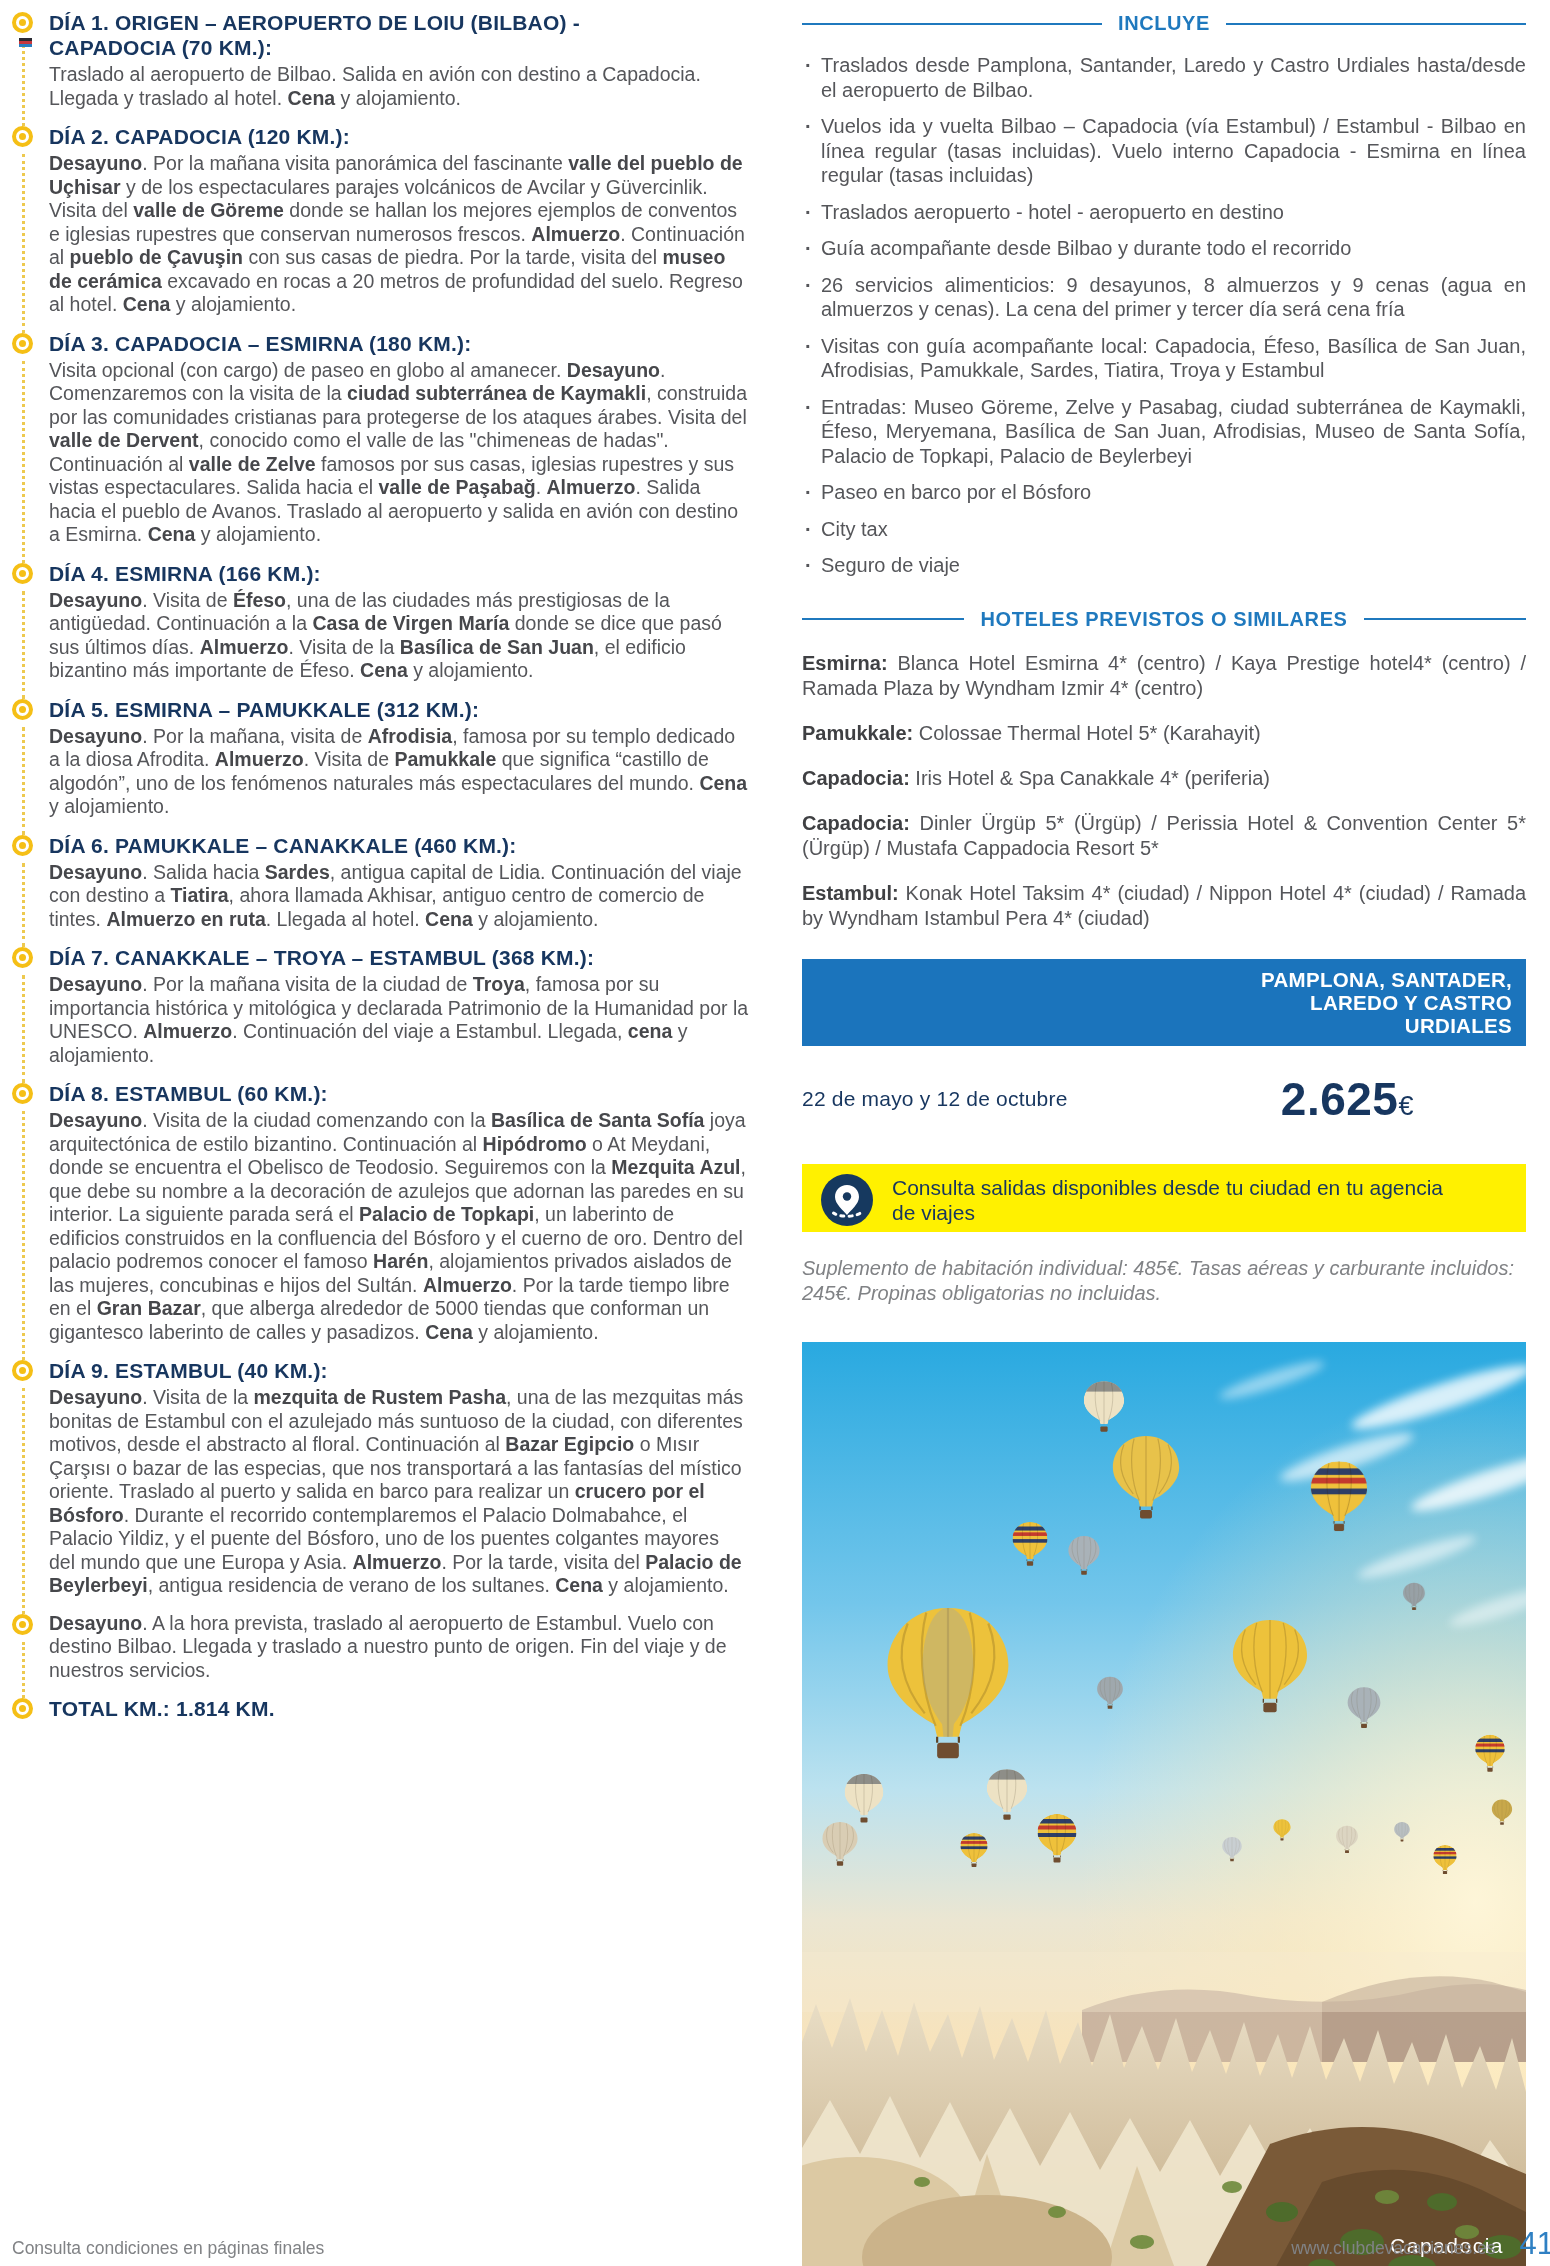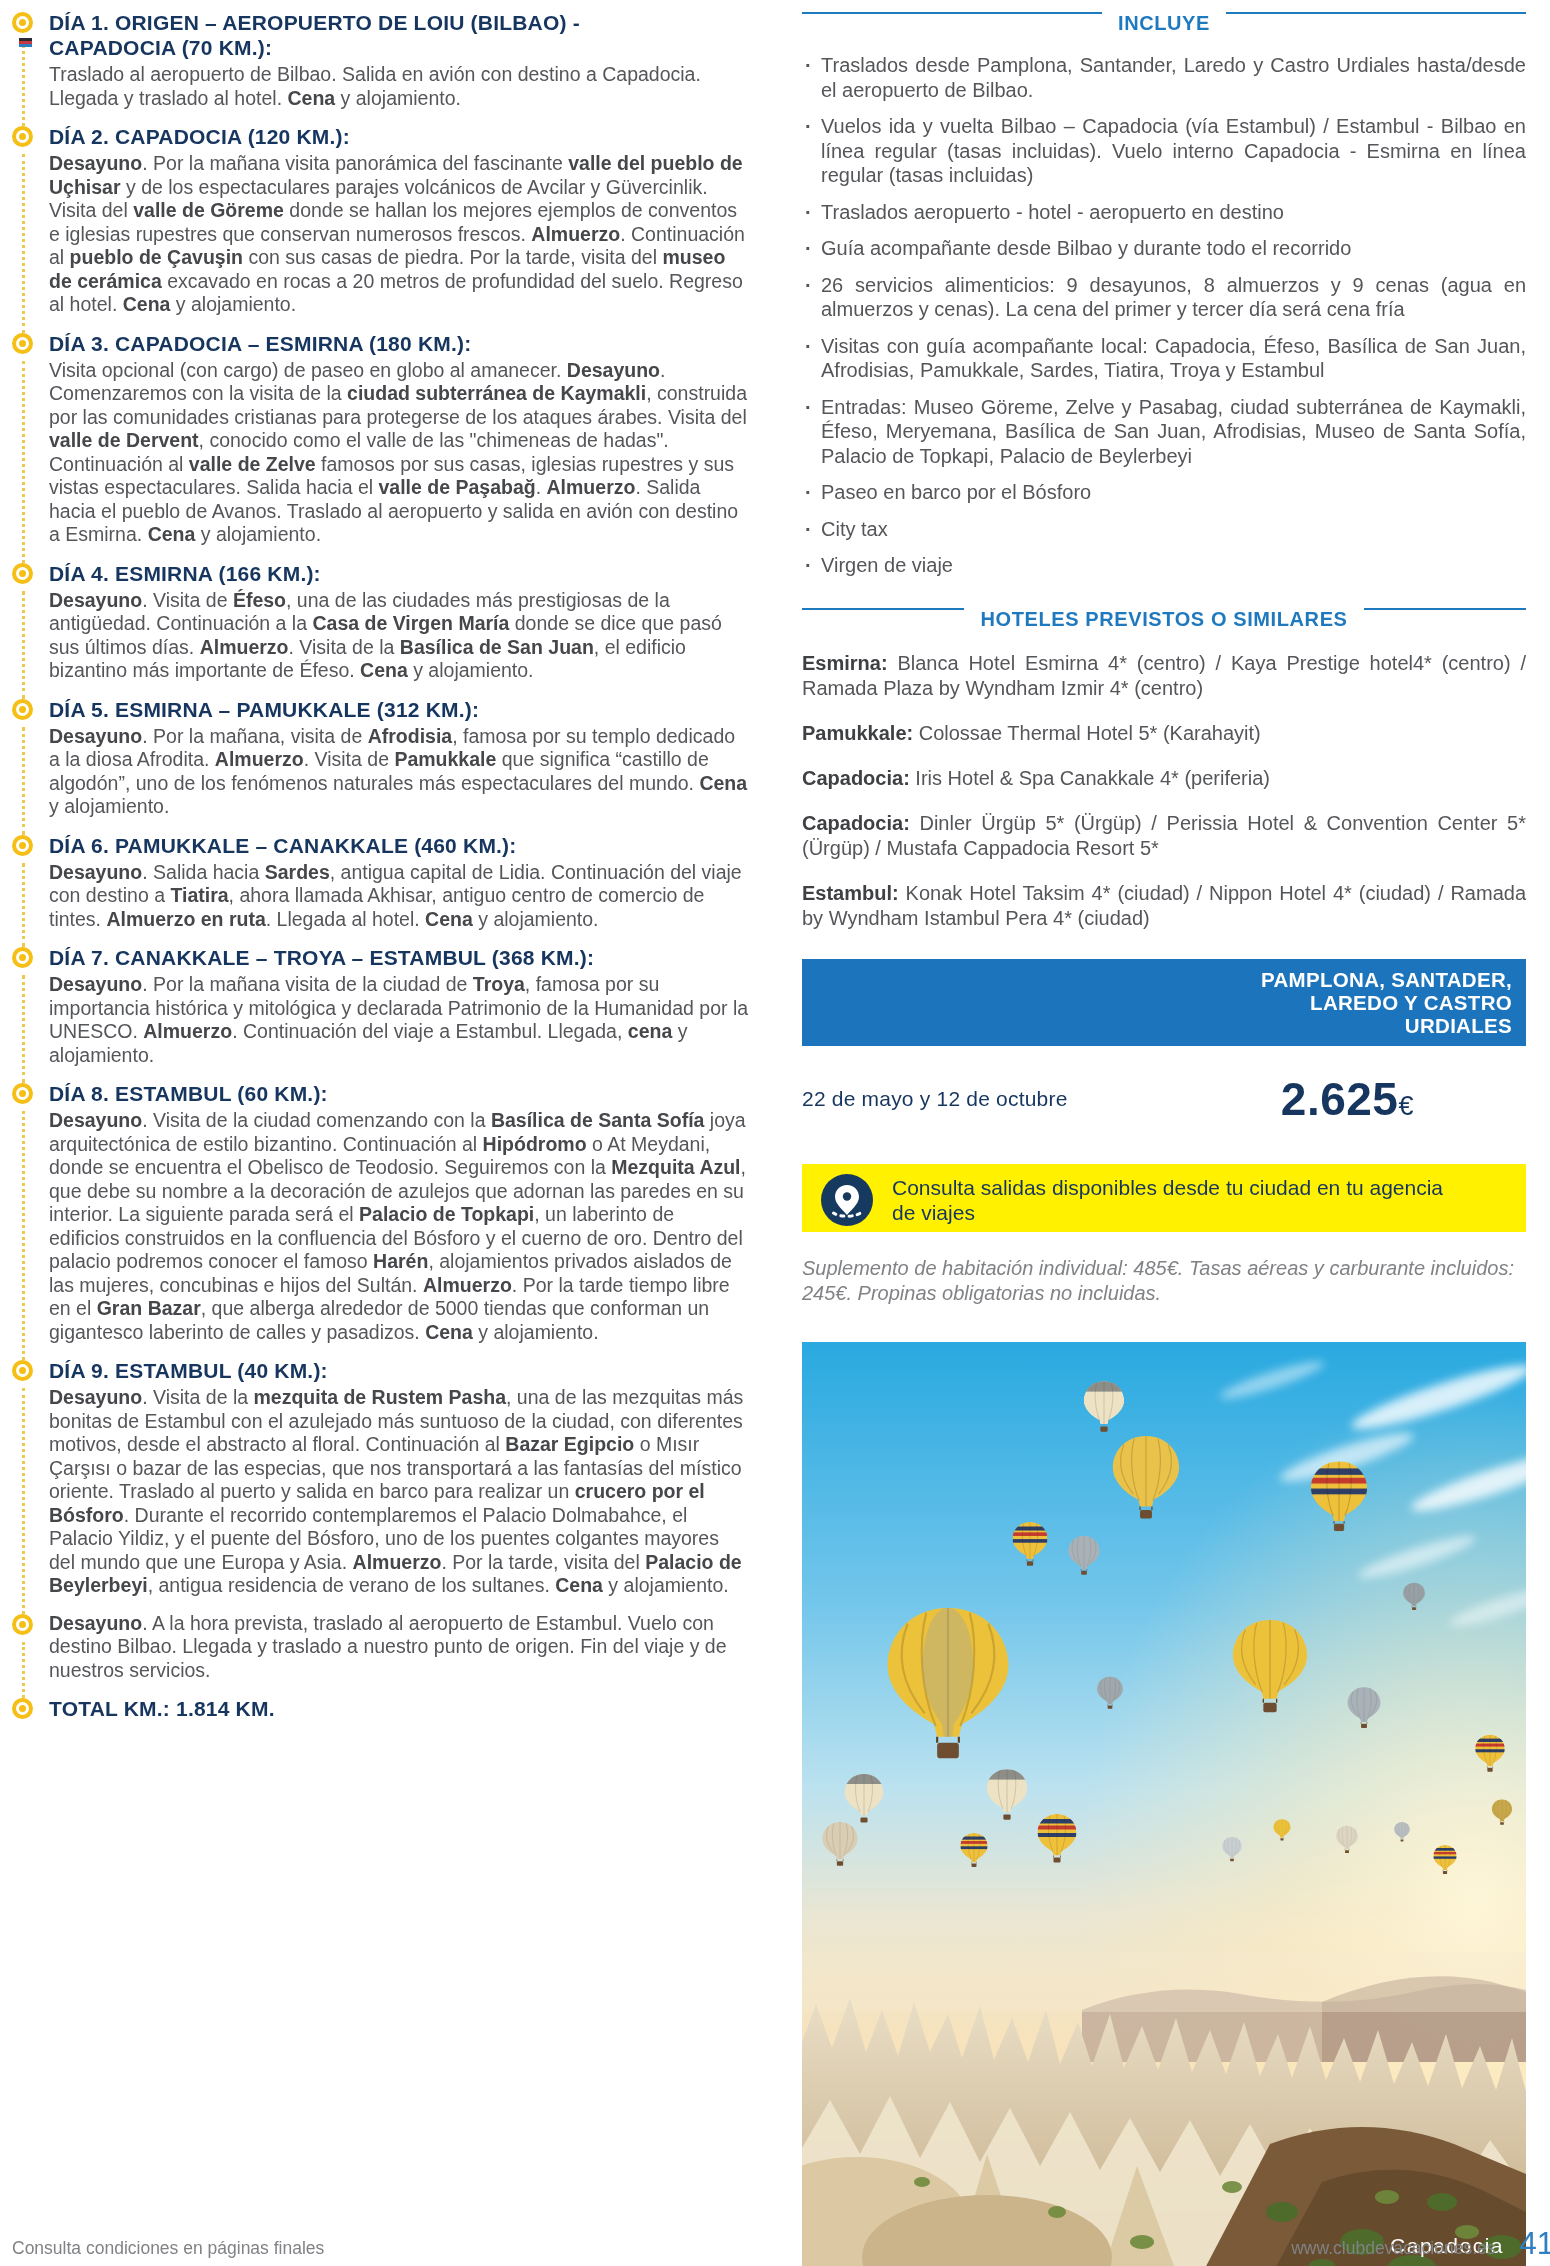--- a/index.html
+++ b/index.html
@@ -28,21 +28,21 @@
   .artifact i:nth-child(3){background:#2b7fc0;}
   .day-title{
     margin:0 0 3px 0;color:#17365F;font-size:21px;line-height:25px;font-weight:bold;
     letter-spacing:.2px;max-width:655px;
   }
   .day-body{margin:0;color:#55565A;font-size:19.5px;line-height:23.5px;max-width:700px;}
   .day-body b{color:#46474B;}
   .total-row .day-title{margin:2px 0 0 0;}
   
   .right-col{width:724px;flex:0 0 724px;margin-left:50px;}
-  .section-head{display:flex;gap:16px;margin-top:2px;}
+  .section-head{display:flex;align-items:center;gap:16px;margin-top:2px;}
   .section-head .line{flex:1;height:2px;background:#1F79BE;}
   .section-head .txt{color:#1F79BE;font-weight:bold;font-size:20px;letter-spacing:.6px;white-space:nowrap;}
   ul.incluye{list-style:none;margin:18px 0 0 0;padding:0;color:#55565A;font-size:20px;line-height:24.5px;}
   ul.incluye li{position:relative;padding-left:19px;margin-bottom:12px;text-align:justify;}
   ul.incluye li::before{content:"·";position:absolute;left:3px;top:0;font-weight:bold;color:#55565A;}
   .hotels{margin-top:18px;}
   .hotel-row{margin-bottom:10px;color:#55565A;font-size:20px;line-height:25px;text-align:justify;}
   .hotel-row b{color:#3F4043;}
   .hotels-head{margin-top:30px;}
   .price-box{
@@ -160,21 +160,21 @@
       <ul class="incluye">
         <li>Traslados desde Pamplona, Santander, Laredo y Castro Urdiales hasta/desde el aeropuerto de Bilbao.</li>
         <li>Vuelos ida y vuelta Bilbao – Capadocia (vía Estambul) / Estambul - Bilbao en línea regular (tasas incluidas). Vuelo interno Capadocia - Esmirna en línea regular (tasas incluidas)</li>
         <li>Traslados aeropuerto - hotel - aeropuerto en destino</li>
         <li>Guía acompañante desde Bilbao y durante todo el recorrido</li>
         <li>26 servicios alimenticios: 9 desayunos, 8 almuerzos y 9 cenas (agua en almuerzos y cenas). La cena del primer y tercer día será cena fría</li>
         <li>Visitas con guía acompañante local: Capadocia, Éfeso, Basílica de San Juan, Afrodisias, Pamukkale, Sardes, Tiatira, Troya y Estambul</li>
         <li>Entradas: Museo Göreme, Zelve y Pasabag, ciudad subterránea de Kaymakli, Éfeso, Meryemana, Basílica de San Juan, Afrodisias, Museo de Santa Sofía, Palacio de Topkapi, Palacio de Beylerbeyi</li>
         <li>Paseo en barco por el Bósforo</li>
         <li>City tax</li>
-        <li>Virgen de viaje</li>
+        <li>Seguro de viaje</li>
       </ul>
 
       <div class="section-head hotels-head">
         <span class="line"></span>
         <span class="txt">HOTELES PREVISTOS O SIMILARES</span>
         <span class="line"></span>
       </div>
 
       <div class="hotels">
         <p class="hotel-row"><b>Esmirna:</b><span> Blanca Hotel Esmirna 4* (centro) / Kaya Prestige hotel4* (centro) / Ramada Plaza by Wyndham Izmir 4* (centro)</span></p>

